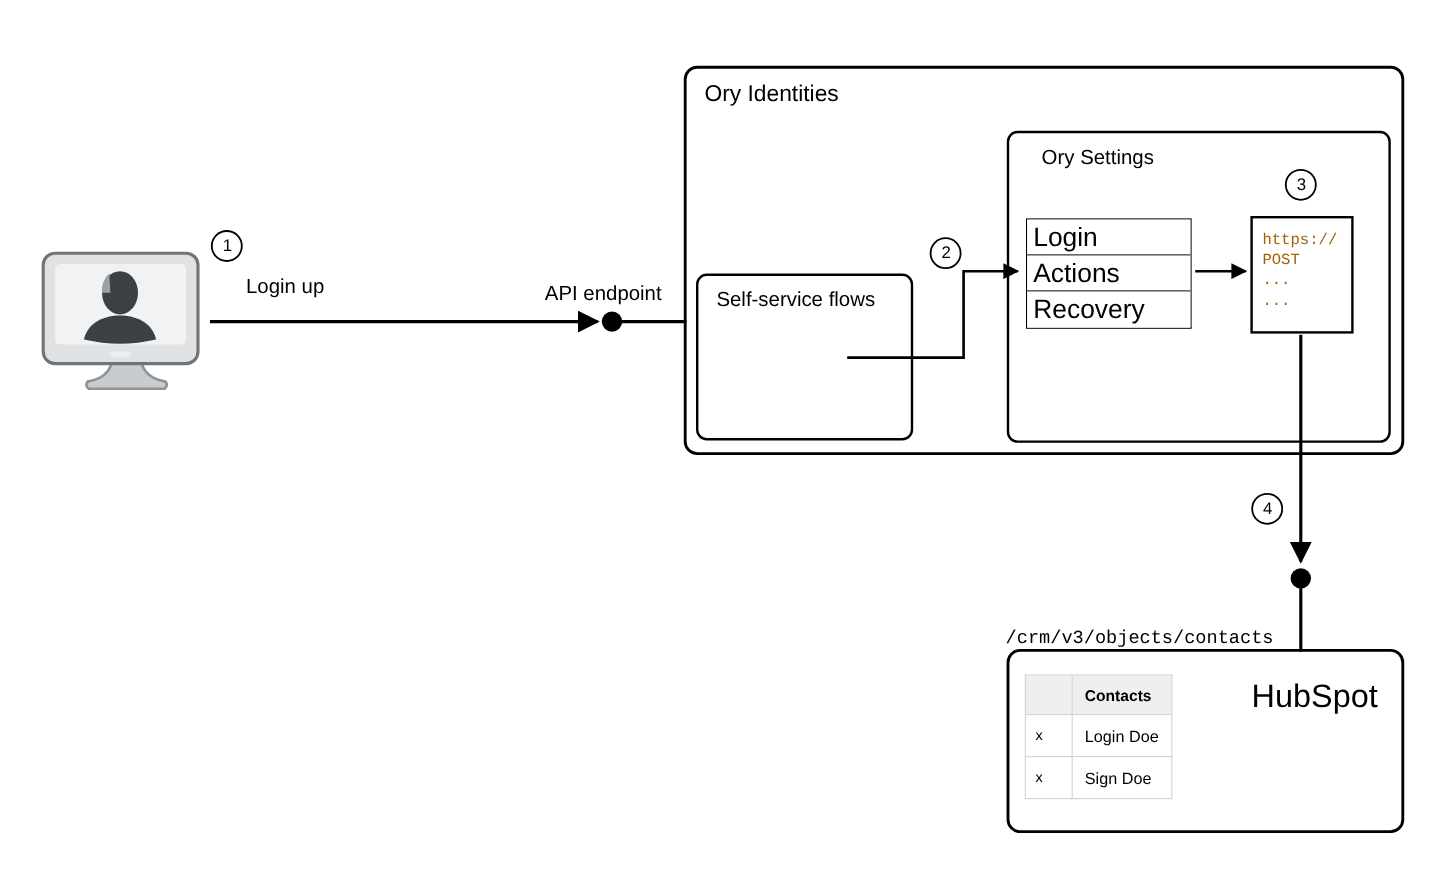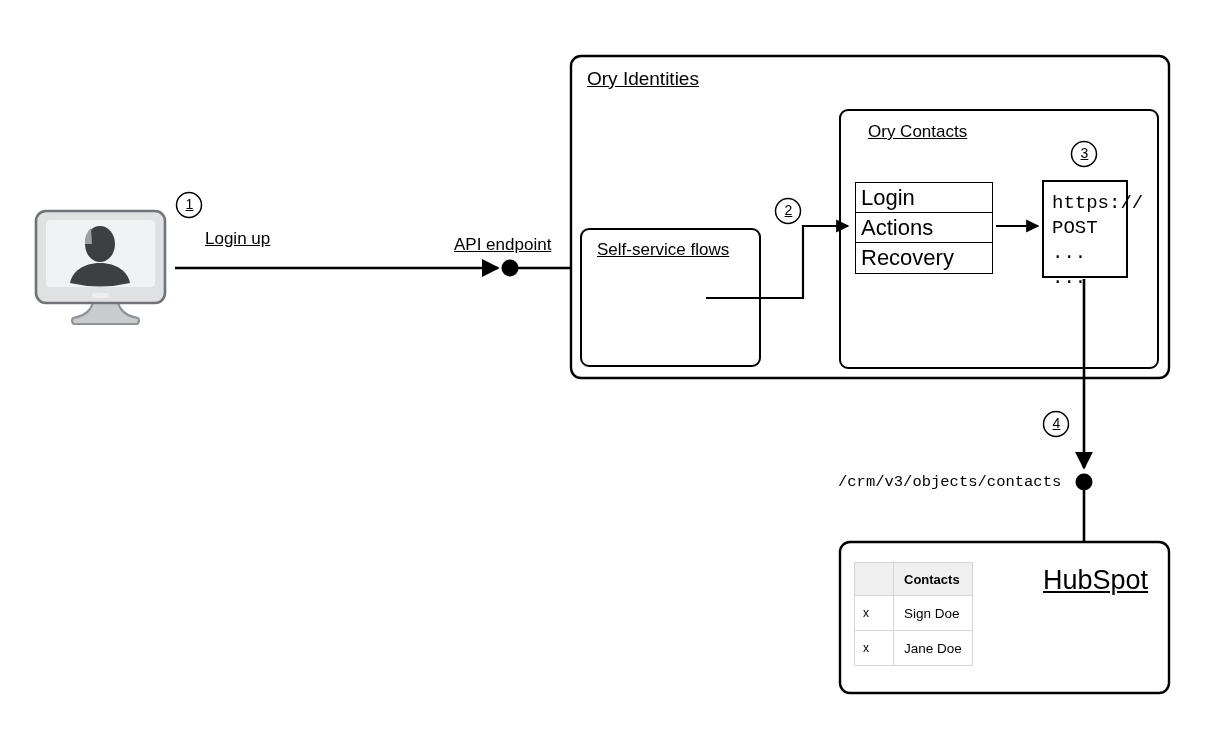--- a/index.html
+++ b/index.html
@@ -23,21 +23,21 @@
     top: 0;
     width: 1212px;
     height: 730px;
   }
   .lbl {
     position: absolute;
     color: #000000;
     white-space: pre;
     line-height: 1.15;
   }
-  .lbl-sans { font-family: "Liberation Sans", sans-serif; text-decoration: underline; }
+  .lbl-sans { font-family: "Liberation Sans", sans-serif; }
   .lbl-mono { font-family: "Liberation Mono", monospace; }
 
   .title-lg   { font-size: 19px; }
   .title-md   { font-size: 17px; }
   .step-lbl   { font-size: 17px; }
   .num-lbl    { font-size: 14px; text-align: center; }
   .mono-md    { font-size: 15.5px; }
 
   
   .monitor {
@@ -77,23 +77,23 @@
     top: 180px;
     width: 86px;
     height: 98px;
     border: 2px solid #000;
     box-sizing: border-box;
     background: #fff;
     padding: 9px 0 0 8px;
   }
   .webhook-box div {
     font-family: "Liberation Mono", monospace;
-    font-size: 19px;
+    font-size: 13px;
     line-height: 1.32;
-    color: #000000;
+    color: #a16207;
     white-space: pre;
   }
 
   
   .hs-table {
     position: absolute;
     left: 854px;
     top: 562px;
     border-collapse: collapse;
     background: #fff;
@@ -187,54 +187,54 @@
   </div>
 
   <div class="lbl lbl-sans step-lbl" style="left:205px; top:229px;">Login up</div>
 
   <div class="lbl lbl-sans step-lbl" style="left:454px; top:235px;">API endpoint</div>
 
   <div class="lbl lbl-sans title-lg" style="left:587px; top:68px;">Ory Identities</div>
 
   <div class="lbl lbl-sans title-md" style="left:597px; top:240px;">Self-service flows</div>
 
-  <div class="lbl lbl-sans title-md" style="left:868px; top:122px;">Ory Contacts</div>
+  <div class="lbl lbl-sans title-md" style="left:868px; top:122px;">Ory Settings</div>
 
   <div class="flows-list">
     <div class="row">Login</div>
     <div class="row">Actions</div>
     <div class="row">Recovery</div>
   </div>
 
   <div class="webhook-box">
     <div>https://</div>
     <div>POST</div>
     <div>...</div>
     <div>...</div>
   </div>
 
-  <div class="lbl lbl-mono mono-md" style="left:838px; top:474px;">/crm/v3/objects/contacts</div>
+  <div class="lbl lbl-mono mono-md" style="left:838px; top:524px;">/crm/v3/objects/contacts</div>
 
   <div class="lbl lbl-sans" style="left:1043px; top:565px; font-size:27px;">HubSpot</div>
 
   <table class="hs-table">
     <thead>
       <tr>
         <th class="blank"></th>
         <th>Contacts</th>
       </tr>
     </thead>
     <tbody>
       <tr>
         <td class="xcell">x</td>
-        <td>Sign Doe</td>
+        <td>Login Doe</td>
       </tr>
       <tr>
         <td class="xcell">x</td>
-        <td>Jane Doe</td>
+        <td>Sign Doe</td>
       </tr>
     </tbody>
   </table>
 
   <div class="lbl lbl-sans num-lbl" style="left:177px; top:196px; width:25px;">1</div>
   <div class="lbl lbl-sans num-lbl" style="left:776px; top:202px; width:25px;">2</div>
   <div class="lbl lbl-sans num-lbl" style="left:1072px; top:145px; width:25px;">3</div>
   <div class="lbl lbl-sans num-lbl" style="left:1044px; top:415px; width:25px;">4</div>
 
 </div>

